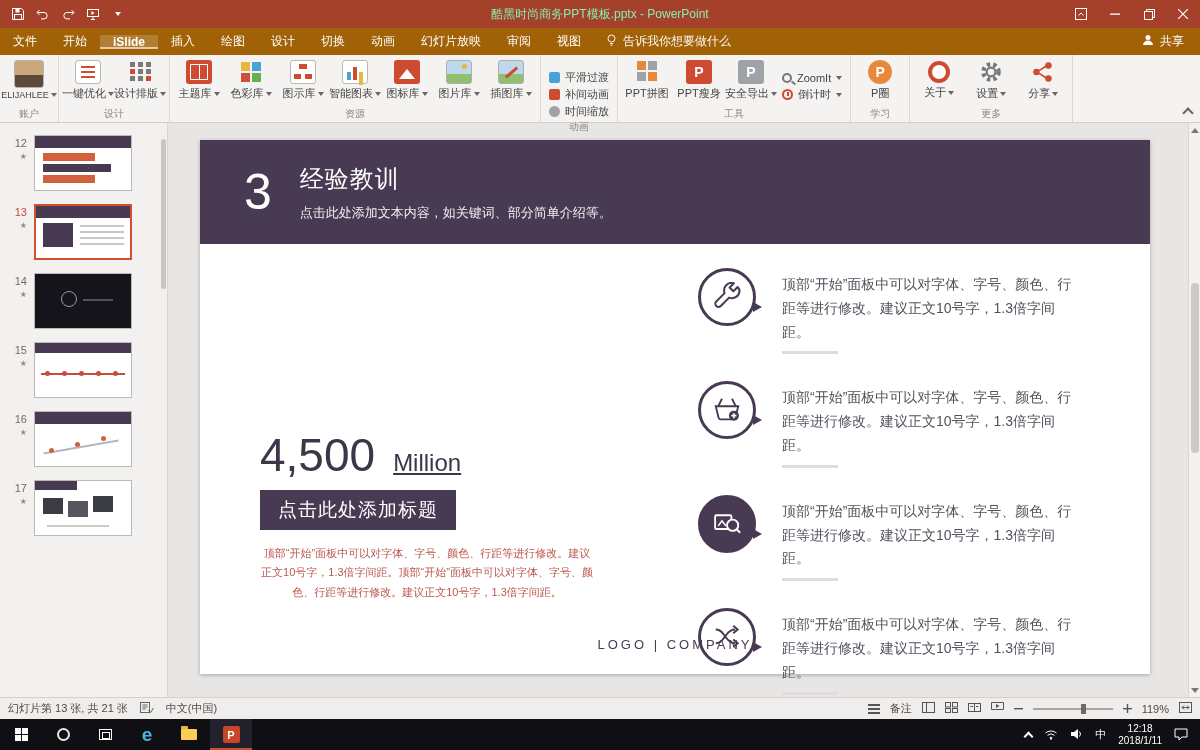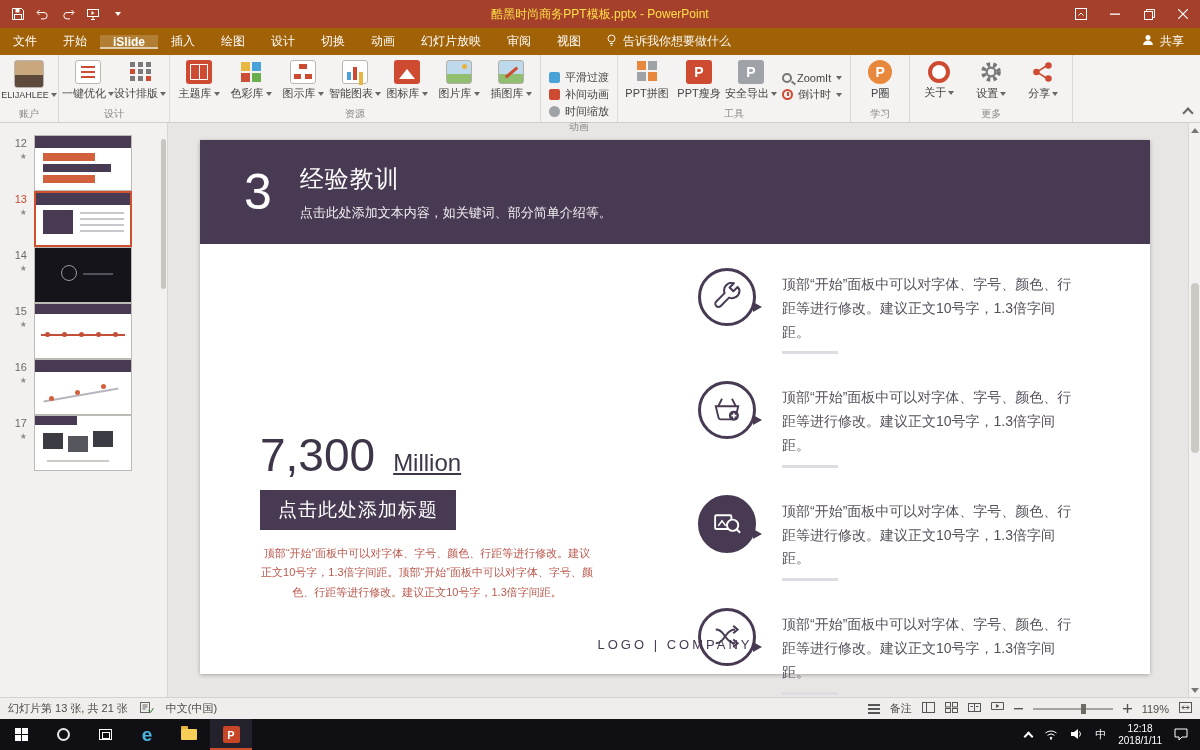--- a/index.html
+++ b/index.html
@@ -1,21 +1,21 @@
 <!DOCTYPE html>
 <html><head>
 <meta charset="utf-8">
 <style>
   *{box-sizing:border-box;margin:0;padding:0;}
   html,body{width:1200px;height:750px;}
   body{font-family:"Liberation Sans","DejaVu Sans",sans-serif;overflow:hidden;}
   .screen{position:relative;width:1200px;height:750px;background:#E8E6E4;overflow:hidden;}
 
   
-  .titlebar{position:absolute;top:0;left:0;right:0;height:28px;background:#A5402B;display:flex;align-items:center;color:#fde047;}
+  .titlebar{position:absolute;top:0;left:0;right:0;height:28px;background:#A5402B;display:flex;align-items:center;color:#86efac;}
   .qat{display:flex;align-items:center;gap:9px;padding:0 10px;}
   .qbtn{width:16px;height:16px;display:flex;align-items:center;justify-content:center;}
   .ddw{width:0;height:0;border-left:3px solid transparent;border-right:3px solid transparent;border-top:4px solid #fff;}
   .wtitle{flex:1;text-align:center;font-size:12px;white-space:nowrap;overflow:hidden;}
   .wincontrols{display:flex;height:28px;}
   .wc{width:34px;height:28px;display:flex;align-items:center;justify-content:center;}
 
   
   .tabrow{position:absolute;top:28px;left:0;right:0;height:27px;background:#a16207;display:flex;align-items:center;color:#fff;font-size:12px;}
   .tab{display:flex;align-items:center;padding:0 13px;white-space:nowrap;}
@@ -68,21 +68,21 @@
   .si-gray{background:#9FA3A8;border-radius:50%;}
   .si-zoom{width:10px;height:10px;border:2px solid #777;border-radius:50%;position:relative;}
   .si-zoom::after{content:"";position:absolute;left:7px;top:7px;width:5px;height:2px;background:#777;transform:rotate(40deg);}
   .si-clock{width:11px;height:11px;border:2px solid #CE4B31;border-radius:50%;position:relative;}
   .si-clock::after{content:"";position:absolute;left:3px;top:1px;width:2px;height:4px;background:#CE4B31;}
   .collapse{position:absolute;right:8px;bottom:5px;width:8px;height:8px;border-left:2px solid #6B6661;border-top:2px solid #6B6661;transform:rotate(45deg);}
 
   
   .workspace{position:absolute;top:123px;left:0;right:0;height:574px;}
   .thumbpanel{position:absolute;left:0;top:0;width:168px;height:100%;background:#F2F1F0;border-right:1px solid #D8D5D2;padding-top:12px;overflow:hidden;}
-  .titem{display:flex;}
+  .titem{display:flex;margin-bottom:13px;}
   .tnum{width:34px;display:flex;flex-direction:column;align-items:flex-end;padding-right:7px;padding-top:2px;font-size:11px;color:#6D6A67;}
   .tnum .star{font-size:8px;color:#8F8C89;margin-top:3px;}
   .tframe{width:98px;height:56px;background:#fff;border:1px solid #BDBAB6;position:relative;overflow:hidden;}
   .titem.selected .tframe{border:2px solid #D0512F;}
   .titem.selected .tnum{color:#C7492F;}
   .mini{position:absolute;inset:0;}
   .mini i{position:absolute;display:block;}
   .m12 .hd,.m13 .hd{top:0;left:0;right:0;height:12px;background:#473A52;}
   .m12 .b1{left:8px;top:17px;width:52px;height:8px;background:#D2603C;}
   .m12 .b2{left:8px;top:28px;width:68px;height:8px;background:#473A52;}
@@ -567,21 +567,21 @@
       <div class="slide">
         <div class="shead">
           <div class="snum">3</div>
           <div>
             <div class="stitle">经验教训</div>
             <div class="ssub">点击此处添加文本内容，如关键词、部分简单介绍等。</div>
           </div>
         </div>
 
         <div class="stat">
-          <span class="v">7,300</span>
+          <span class="v">4,500</span>
           <span class="u">Million</span>
         </div>
         <div class="tbox">点击此处添加标题</div>
         <div class="bodytext">顶部“开始”面板中可以对字体、字号、颜色、行距等进行修改。建议正文10号字，1.3倍字间距。顶部“开始”面板中可以对字体、字号、颜色、行距等进行修改。建议正文10号字，1.3倍字间距。</div>
 
         <div class="bullets">
           <div class="brow">
             <div class="bcircle">
               <svg width="30" height="30" viewBox="0 0 24 24">
                   <path d="M22 7a6 6 0 0 1-8.3 5.5L7 19.2a2.5 2.5 0 0 1-3.6-3.6l6.7-6.7A6 6 0 0 1 17.5 1l-3.4 3.4 3 3L20.5 4c.9 1 1.5 1.9 1.5 3z" fill="none" stroke="currentColor" stroke-width="1.6" stroke-linejoin="round"></path>

